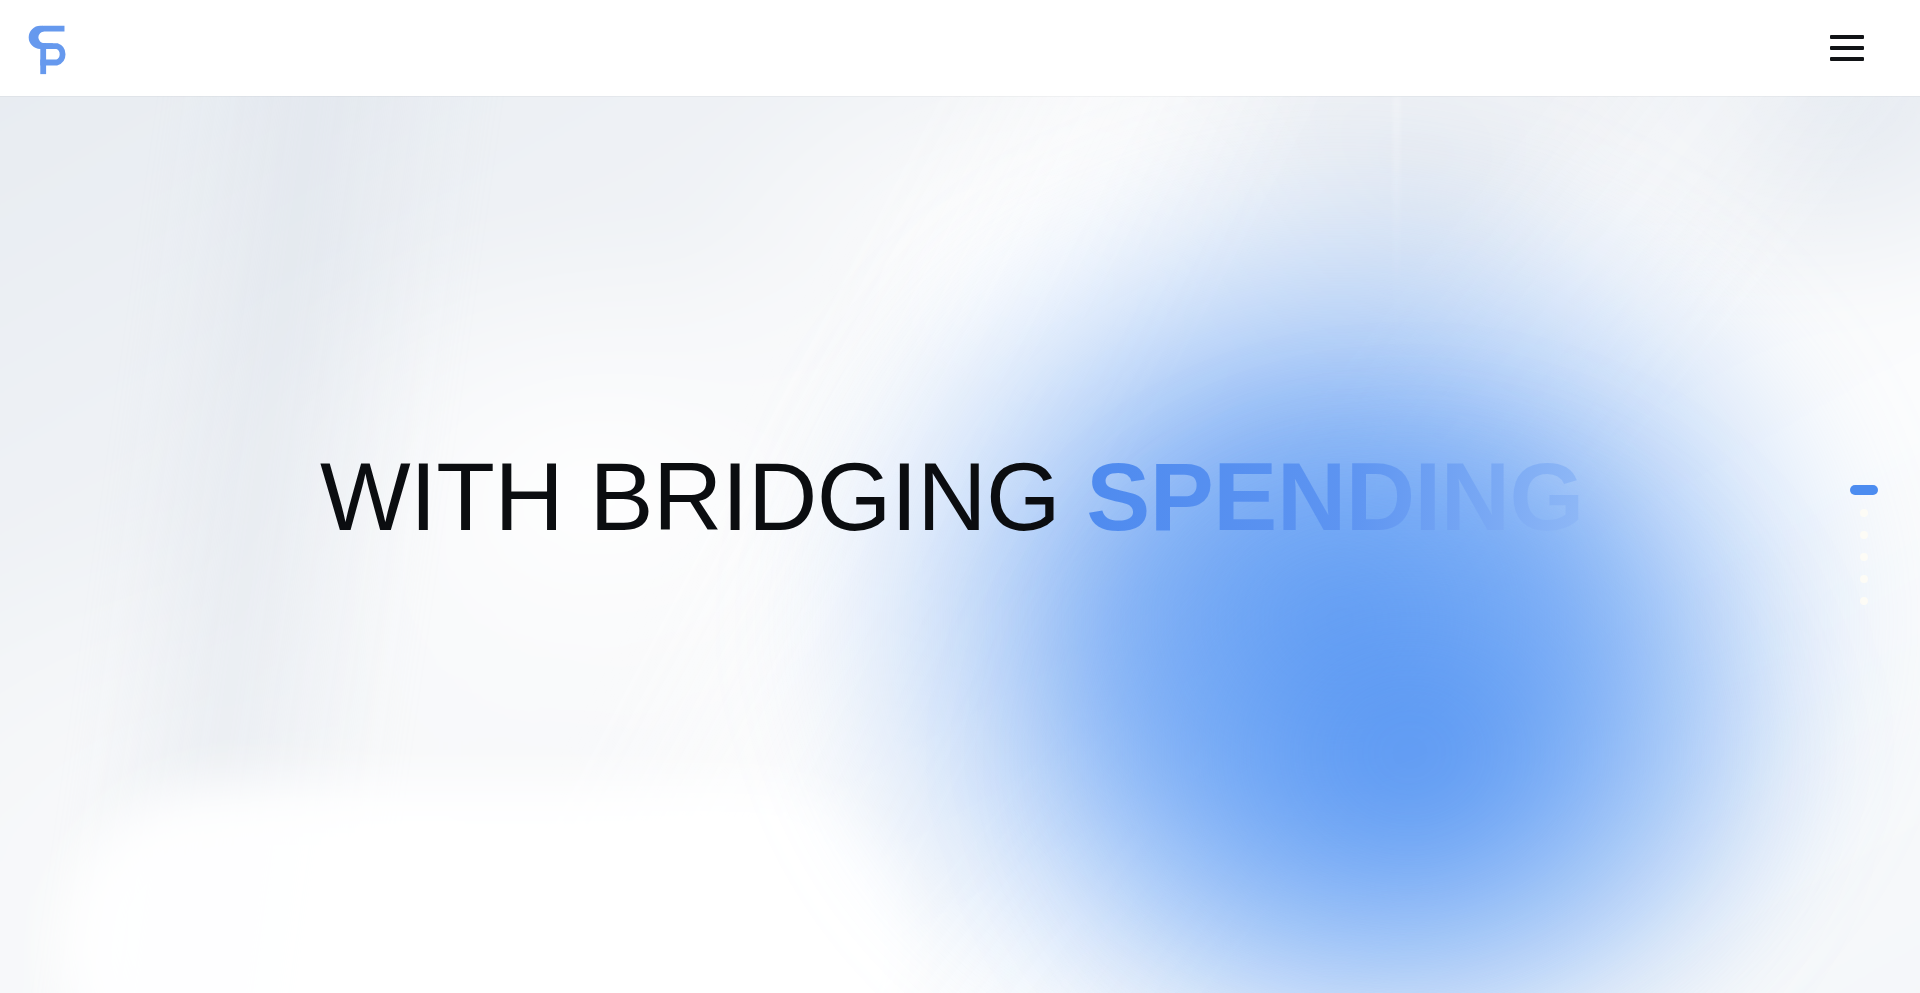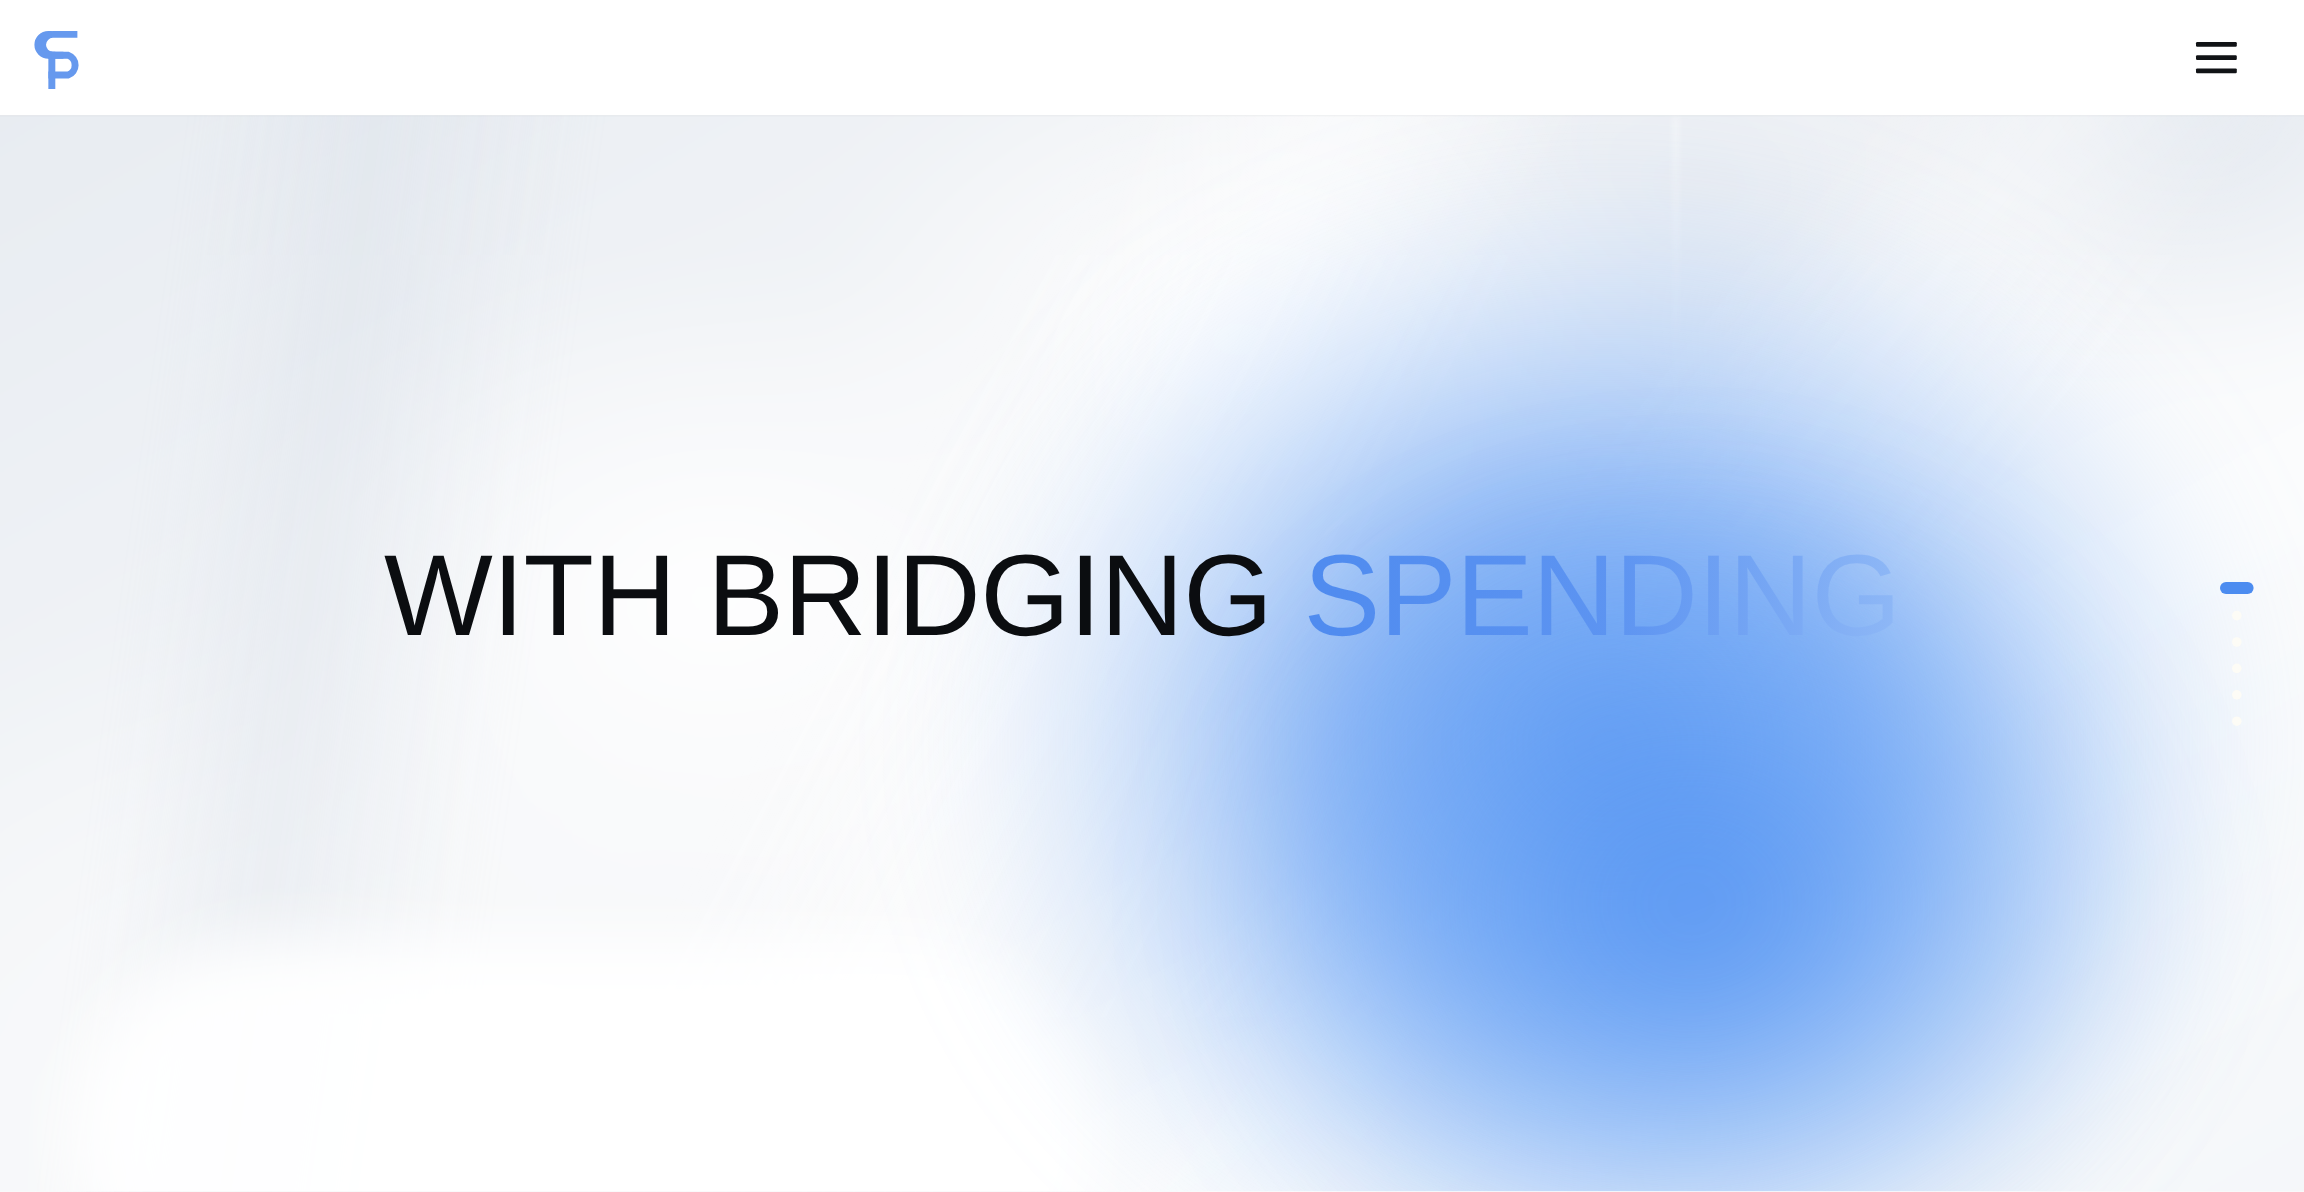--- a/index.html
+++ b/index.html
@@ -168,20 +168,21 @@
     white-space: nowrap;
     -webkit-font-smoothing: antialiased;
   }
   .headline .line { display: block; }
   .headline .accent { color: #5b92f0; }
   .headline .accent-fade {
     color: #5b92f0;
     background: linear-gradient(90deg, #4f8bef 0%, #5d94f1 52%, #7aa9f4 82%, #8fb8f6 100%);
     -webkit-background-clip: text;
     background-clip: text;
+    font-weight: bold;
     -webkit-text-fill-color: transparent;
   }
 
   
   .section-nav {
     position: absolute;
     right: 42px;
     top: 50%;
     transform: translateY(-50%);
     z-index: 40;

